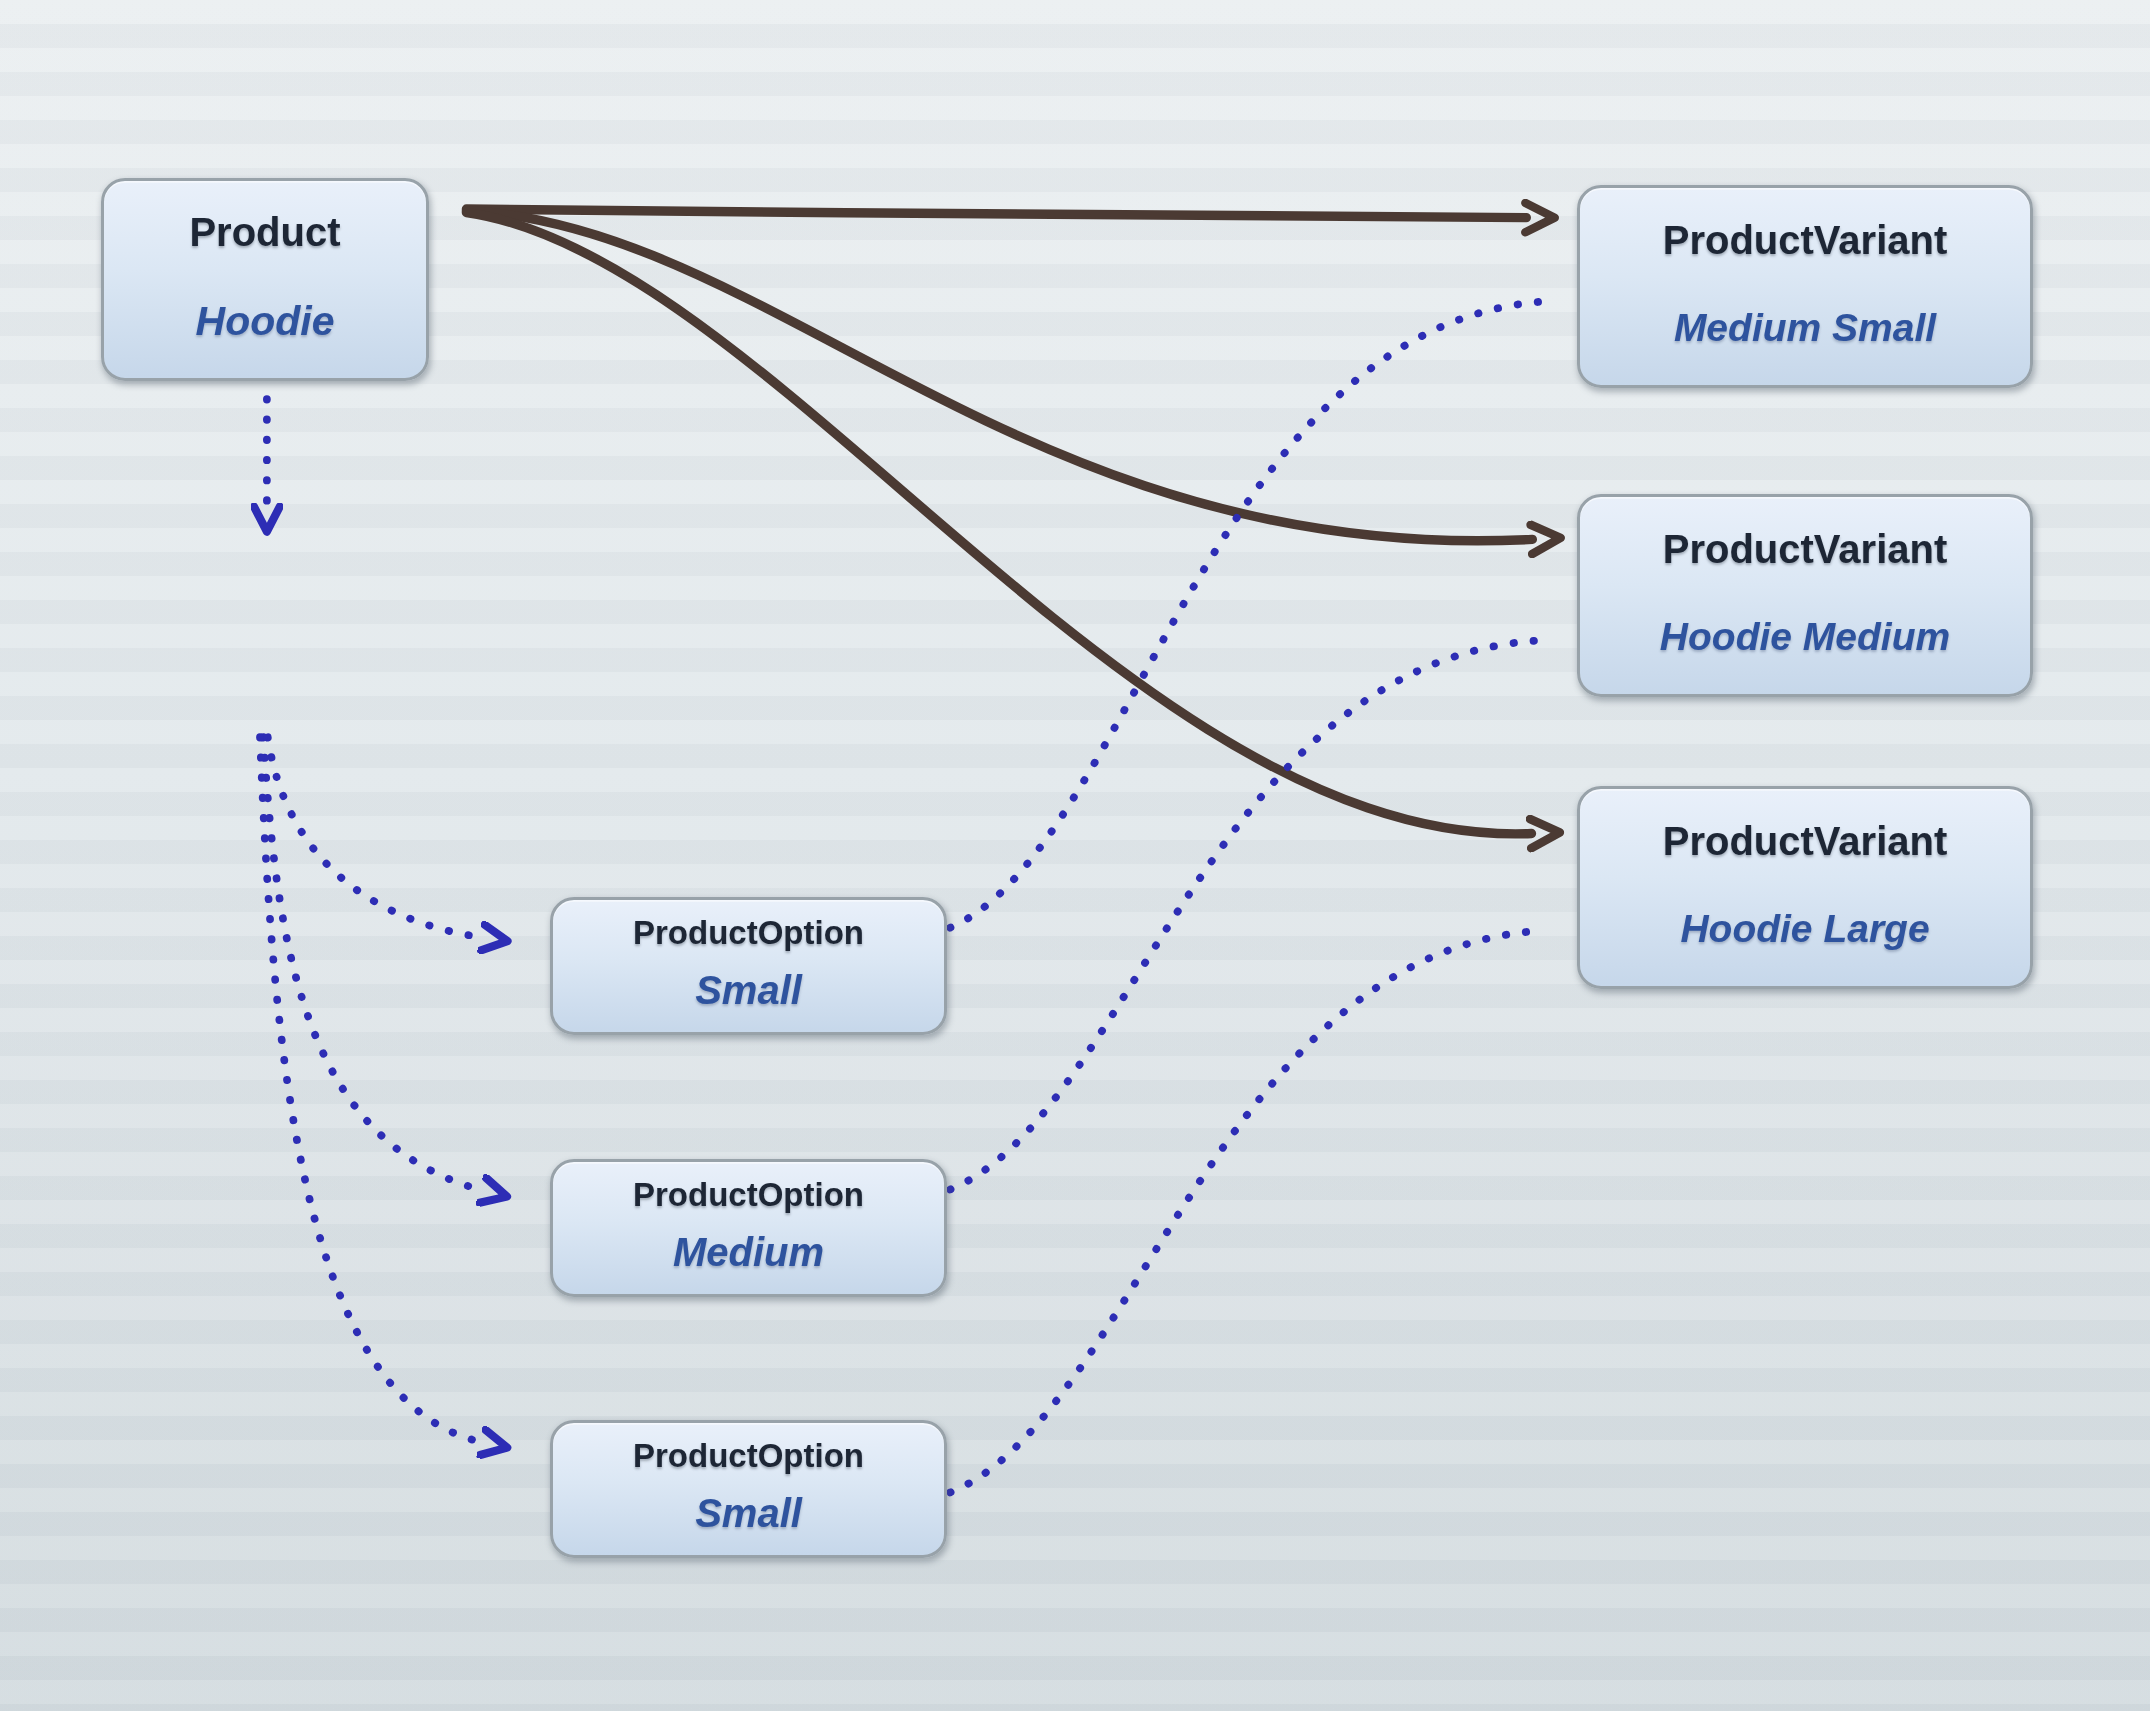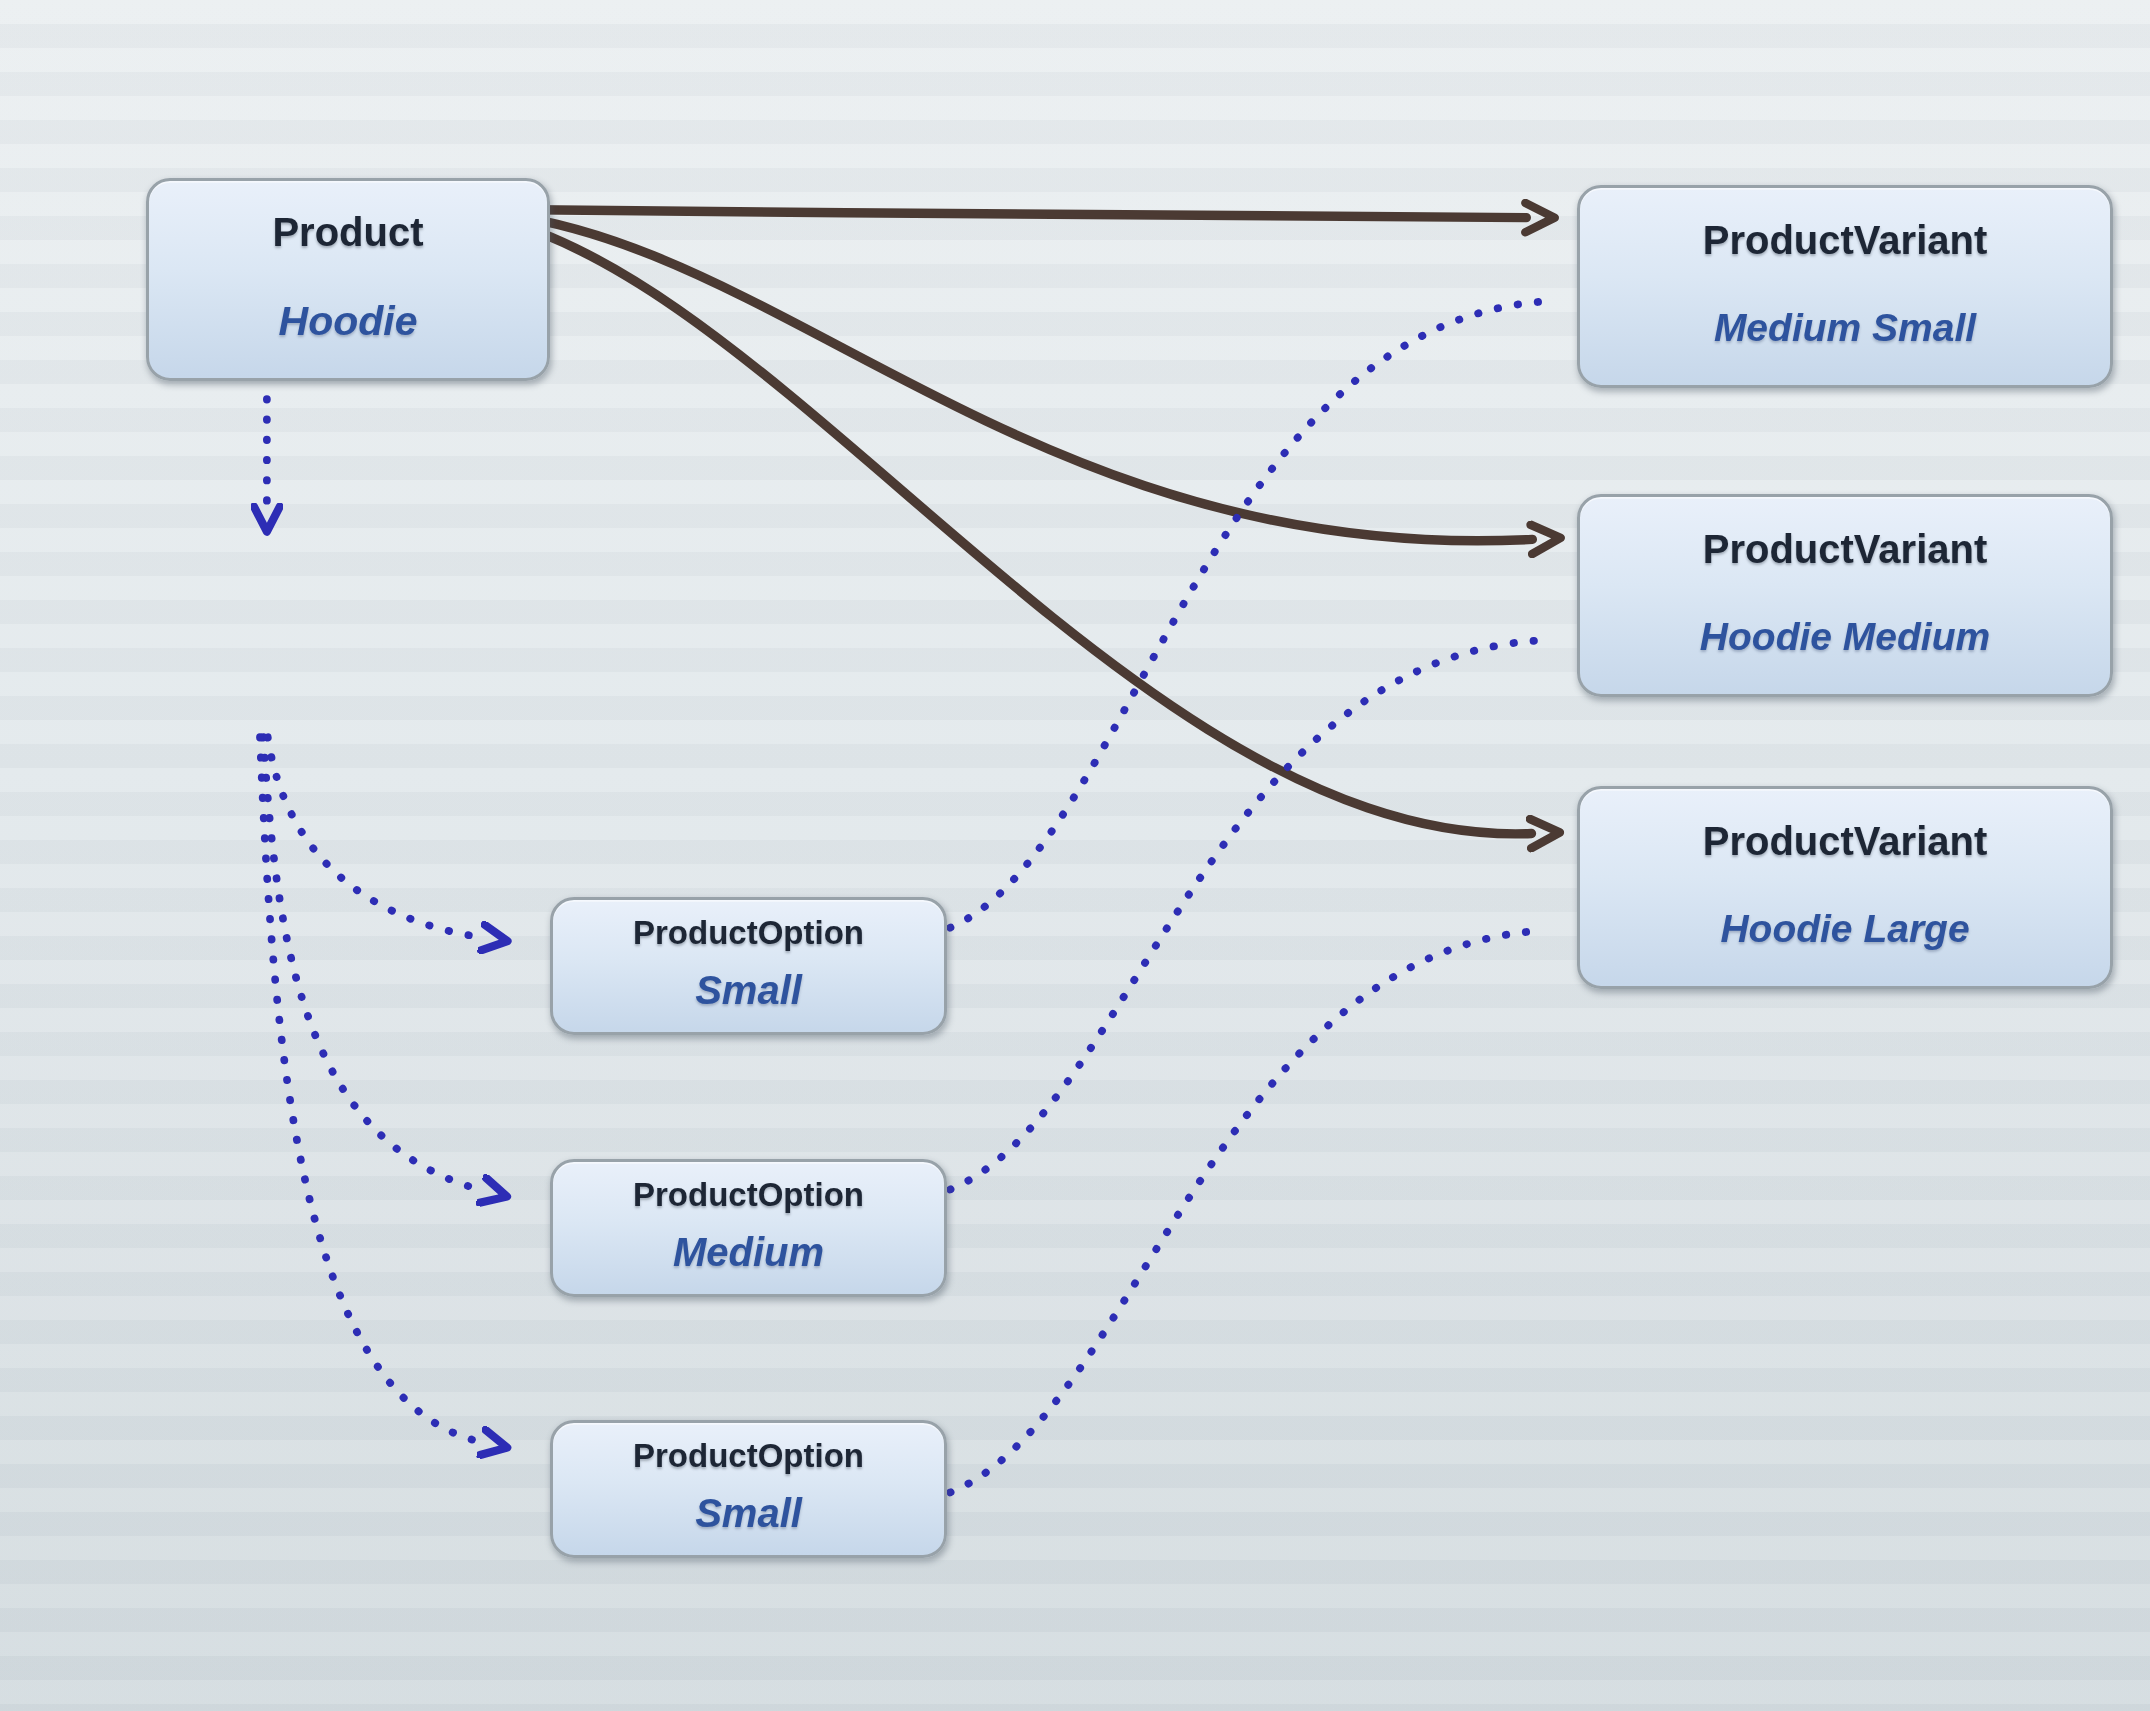--- a/index.html
+++ b/index.html
@@ -82,36 +82,36 @@
   }
   .node .label {
     font-weight: 700;
     color: var(--label_text, #2e539e);
     text-shadow: 0 1.7px 2.6px rgba(15, 30, 70, 0.25);
     line-height: 1.1;
     font-style: italic;
   }
 
   
-  #node-product        { left: 101px;  top: 178px;  width: 404px; height: 203px; margin-left: 45px; }
+  #node-product        { left: 101px;  top: 178px;  width: 328px; height: 203px; }
   #node-product .entity{ font-size: 40px; }
   #node-product .label { font-size: 41px; }
 
   #node-option-group        { left: 76px; top: 549px; width: 391px; height: 182px; }
   #node-option-group .entity{ font-size: 33px; }
   #node-option-group .label { font-size: 38px; }
 
   .option-node        { left: 550px; width: 397px; height: 138px; margin-top: 30px; }
   #node-option-small  { top: 867px; }
   #node-option-medium { top: 1129px; }
   #node-option-large  { top: 1390px; }
   .option-node .entity{ font-size: 33px; }
   .option-node .label { font-size: 40px; }
 
-  .variant-node        { left: 1577px; width: 536px; height: 203px; }
+  .variant-node        { left: 1577px; width: 456px; height: 203px; }
   #node-variant-small  { top: 185px; }
   #node-variant-medium { top: 494px; }
   #node-variant-large  { top: 786px; }
   .variant-node .entity{ font-size: 40px; }
   .variant-node .label { font-size: 39px; }
 </style>
 </head>
 <body>
 
 <div class="canvas">

